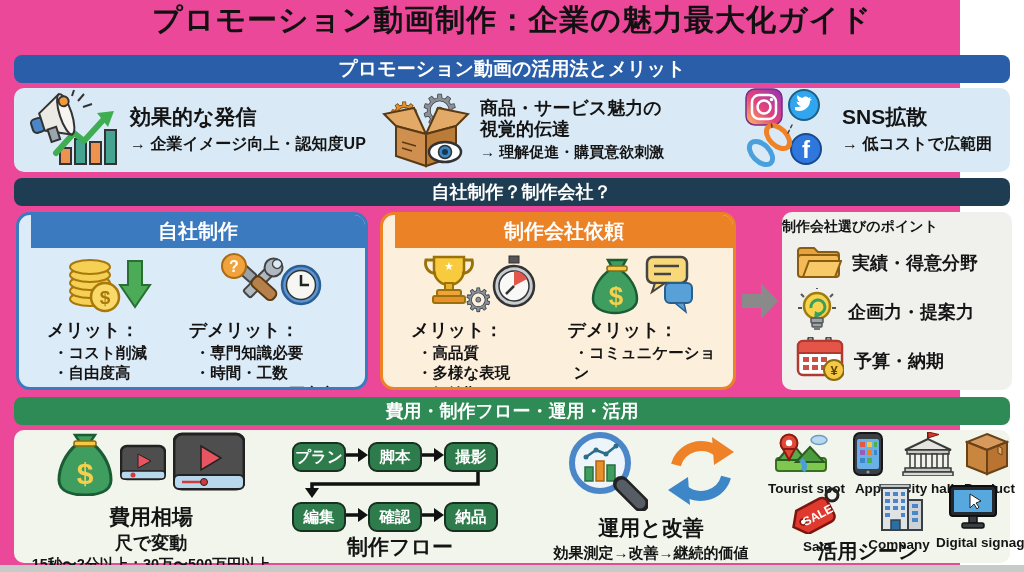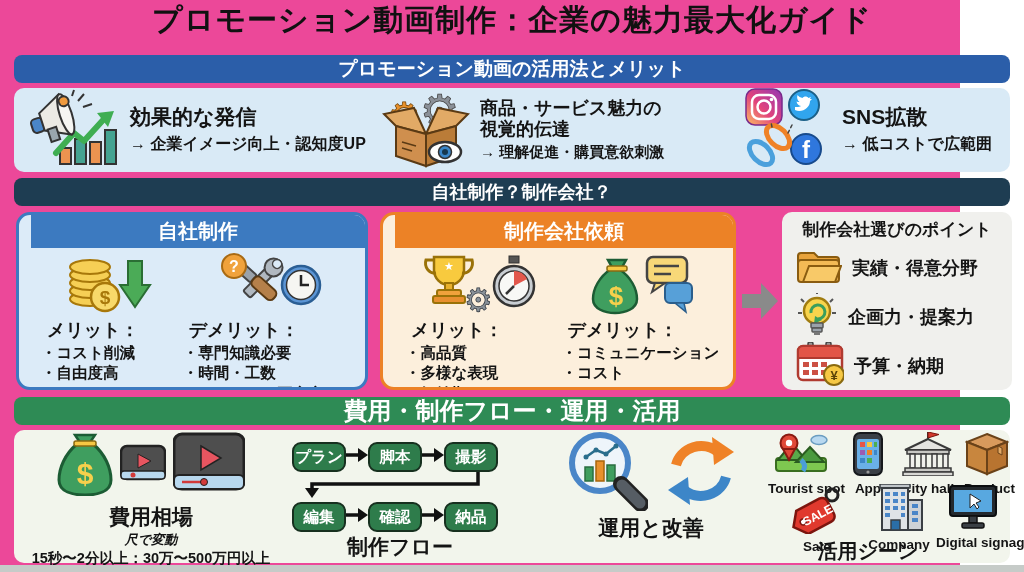--- a/index.html
+++ b/index.html
@@ -16,54 +16,54 @@
     left:0; top:6; width:1024px; text-align:center;
     font-size:30px; font-weight:bold; letter-spacing:1px; color:#111;
   }
   .banner {
     left:14px; width:996px; height:28px; border-radius:8px;
     color:#fff; font-size:19px; font-weight:bold;
     display:flex; align-items:center; justify-content:center;
   }
   .banner1 { top:55px; background:#2b5ea9; }
   .banner2 { top:178px; background:#1e3d52; font-size:18px;padding-left:19px; }
-  .banner3 { top:397px; background:#2e8b55; font-size:24px; }
+  .banner3 { top:397px; background:#2e8b55; font-size:18px; }
 
   .panel1 { left:14px; top:88px; width:996px; height:84px; background:#d9eaf6; border-radius:10px; }
   .use-item { position:absolute; top:0; height:84px; display:flex; align-items:center; gap:10px; }
   .use-title { font-size:21px; font-weight:bold; line-height:1.15; }
   .use-title.two { font-size:18px; }
   .use-sub { font-size:16px; font-weight:bold; margin-top:4px; }
 
   .vsbox { top:212px; height:178px; border-radius:14px; overflow:hidden; border:3px solid;padding-left:12px; }
   .vsbox .hd { height:33px; color:#fff; font-size:20px; font-weight:bold;
     display:flex; align-items:center; justify-content:center; }
   .vsbox.own { left:16px; width:352px; border-color:#3c7ac0; background:#dcebf8; }
   .vsbox.own .hd { background:#3c7ac0; }
   .vsbox.agency { left:380px; width:356px; border-color:#ec8226; background:#fcefdc; }
   .vsbox.agency .hd { background:#ec8226; }
   .vsbody { display:flex; padding:4px 6px 0 6px; }
   .vscol { display:flex; flex-direction:column; }
   .vscol .iconrow { height:64px; display:flex; align-items:center; justify-content:center; }
   .mlabel { font-size:18px; font-weight:bold; margin:2px 0 1px 10px; }
-  .mitem { font-size:15.5px; font-weight:bold; margin-left:4px; line-height:1.32; }
+  .mitem { font-size:15.5px; font-weight:bold; margin-left:16px; line-height:1.32; }
 
   .big-arrow { left:742px; top:281px; }
 
   .points { left:782px; top:212px; width:230px; height:178px; background:#f0f0ed; border-radius:10px; padding-top:6px; }
-  .points .ttl { text-align:center; font-size:17px; font-weight:bold; }
+  .points .ttl { text-align:left; font-size:14px; font-weight:bold; }
   .prow { display:flex; align-items:center; gap:10px; margin:4px 0 0 14px; height:45px; }
   .prow .plabel { font-size:18px; font-weight:bold; }
 
   .panel3 { left:14px; top:430px; width:996px; height:133px; background:#f2f5ec; border-radius:10px; }
 
   .cost { position:absolute; left:4px; top:2px; width:266px; text-align:center; }
   .cost .icons { display:flex; align-items:flex-end; justify-content:center; gap:7px; height:68px; }
   .cost .t1 { font-size:21px; font-weight:bold; margin-top:3px; }
-  .cost .t2 { font-size:13px; font-weight:bold;font-style:italic; }
+  .cost .t2 { font-size:18px; font-weight:bold; }
   .cost .t3 { font-size:14.5px; font-weight:bold; }
 
   .flow { position:absolute; left:278px; top:8px; width:216px; height:125px; }
   .flowrow { position:absolute; left:0; display:flex; align-items:center; }
   .fbox { width:54px; height:30px; background:#2e7c4b; border:2.5px solid #17301f; border-radius:9px;
     color:#fff; font-size:15.5px; font-weight:bold; display:flex; align-items:center; justify-content:center; }
   .flow .ttl { position:absolute; left:0; top:95px; width:100%; text-align:center; font-size:21px; font-weight:bold;font-family:Liberation Serif, serif; }
 
   .ops { position:absolute; left:512px; top:2px; width:250px; text-align:center; }
   .ops .icons { display:flex; align-items:center; justify-content:center; gap:16px; height:80px; }
@@ -418,20 +418,21 @@
         <span style="margin-top:2px;">
           <svg width="74" height="72" viewBox="0 0 74 72">
             <path d="M12,30 A26,25 0 0 1 54,17" fill="none" stroke="#ef8227" stroke-width="10"></path>
             <polygon points="48,2 70,17 50,30" fill="#ef8227"></polygon>
             <path d="M62,42 A26,25 0 0 1 20,55" fill="none" stroke="#3d86c8" stroke-width="10"></path>
             <polygon points="26,70 4,55 24,42" fill="#3d86c8"></polygon>
           </svg>
         </span>
       </div>
       <div class="t1">運用と改善</div>
+      <div class="t2">効果測定→改善→継続的価値</div>
     </div>
 
     <div class="scenes">
       <div class="scene" style="left:0;top:0;width:66px;">
         <span>
           <svg width="54" height="44" viewBox="0 0 54 44">
             <ellipse cx="45" cy="8" rx="8" ry="4.5" fill="#b8d8f0" stroke="#6a9cc0" stroke-width="1.5"></ellipse>
             <rect x="2" y="26" width="50" height="13" rx="3" fill="#7ec850" stroke="#3a6e20" stroke-width="2"></rect>
             <polygon points="4,28 18,11 32,28" fill="#5aaa4a" stroke="#2a5c20" stroke-width="2"></polygon>
             <polygon points="22,30 36,15 50,30" fill="#4a9a3e" stroke="#2a5c20" stroke-width="2"></polygon>

